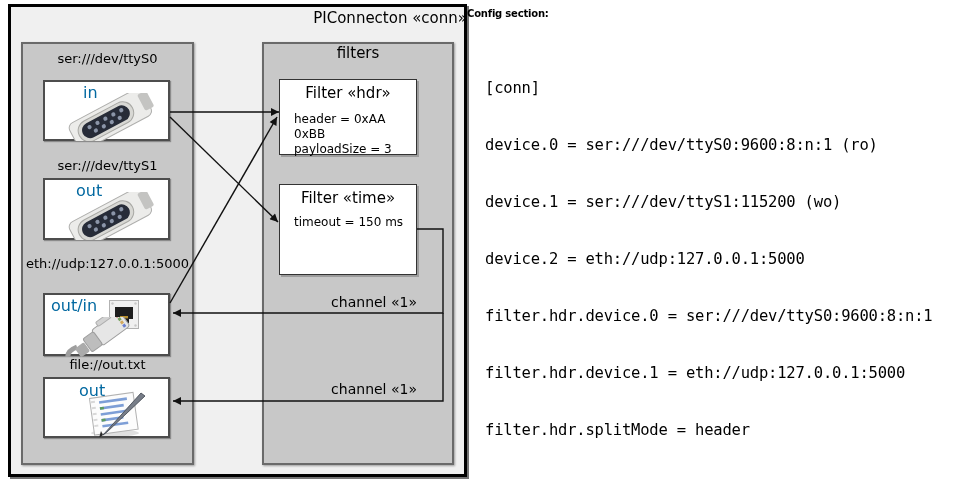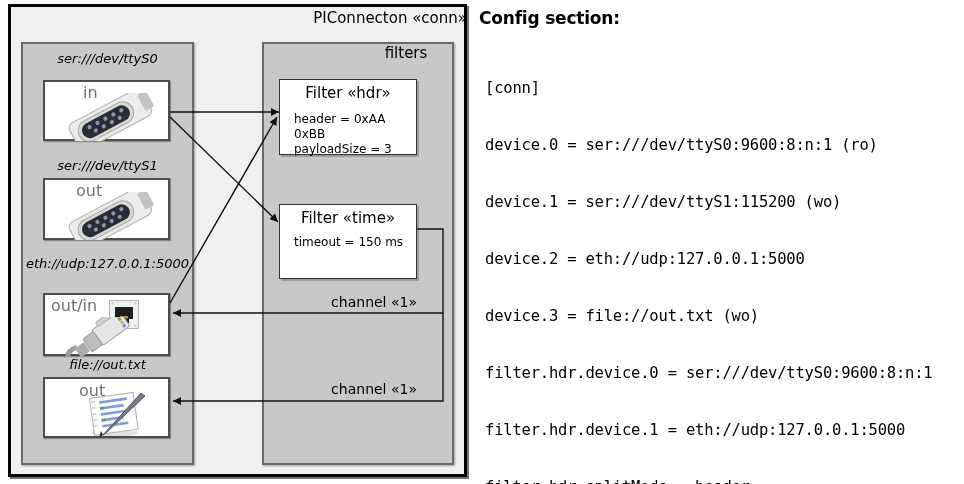--- a/index.html
+++ b/index.html
@@ -17,38 +17,38 @@
   .outer-title{
     left:8px;top:9px;width:459px;text-align:right;
     font-size:15px;line-height:18px;
   }
   .panel{
     box-sizing:border-box;background:#c8c8c8;border:2px solid #6a6a6a;
     box-shadow:1px 1px 2px rgba(0,0,0,0.35);
   }
   .devices-panel{left:21px;top:42px;width:173px;height:423px;}
   .filters-panel{left:262px;top:42px;width:192px;height:423px;}
-  .filters-title{left:262px;top:45px;width:192px;text-align:center;font-size:15px;line-height:17px;margin-left:48px;}
-  .dev-label{left:21px;width:173px;text-align:center;font-size:13px;line-height:15px;white-space:nowrap;font-style:italic;}
+  .filters-title{left:262px;top:45px;width:192px;text-align:center;font-size:15px;line-height:17px;}
+  .dev-label{left:21px;width:173px;text-align:center;font-size:13px;line-height:15px;white-space:nowrap;}
   .dev-box{
     left:43px;width:127px;box-sizing:border-box;background:#ffffff;
     border:2px solid #4d4d4d;box-shadow:1px 1px 1px rgba(0,0,0,0.3);
   }
-  .port-label{position:absolute;font-size:16px;line-height:18px;color:#737373;}
+  .port-label{position:absolute;font-size:16px;line-height:18px;color:#0369a1;}
   .filter-box{
     left:279px;width:138px;box-sizing:border-box;background:#ffffff;
     border:1.5px solid #333;box-shadow:2px 2px 0 rgba(120,120,120,0.55);
   }
   .filter-title{width:100%;text-align:center;font-size:15px;line-height:17px;margin-top:5px;}
   .filter-attrs{margin:10px 0 0 14px;font-size:12px;line-height:15px;}
   .channel-label{left:300px;width:117px;text-align:right;font-size:14px;line-height:16px;white-space:nowrap;}
   .overlay{left:0;top:0;pointer-events:none;}
   
   .config-heading{
-    left:479px;top:8px;font-size:17px;font-weight:bold;letter-spacing:-0.2px;
+    left:467px;top:8px;font-size:10px;font-weight:bold;letter-spacing:-0.2px;
   }
   .config-lines{
     left:485px;top:41px;font-family:"DejaVu Sans Mono",monospace;
     font-size:15.5px;line-height:19px;letter-spacing:-0.2px;white-space:pre;
   }
   .dev-icon{position:absolute;}
 </style>
 </head>
 <body>
 
@@ -167,21 +167,21 @@
   </svg>
 </div>
 
 <div class="abs filter-box" style="top:79px;height:76px">
   <div class="filter-title">Filter «hdr»</div>
   <div class="filter-attrs">
     <div>header = 0xAA 0xBB</div>
     <div>payloadSize = 3</div>
   </div>
 </div>
-<div class="abs filter-box" style="top:204px;height:75px">
+<div class="abs filter-box" style="top:184px;height:91px">
   <div class="filter-title">Filter «time»</div>
   <div class="filter-attrs" style="margin-top:8px">
     <div>timeout = 150 ms</div>
   </div>
 </div>
 
 <div class="abs channel-label" style="top:294px">channel «1»</div>
 <div class="abs channel-label" style="top:381px">channel «1»</div>
 
 <svg class="abs overlay" width="964" height="484" viewBox="0 0 964 484">
@@ -198,21 +198,20 @@
     <path d="M443,313 L443,401 L173,401" marker-end="url(#arr)"></path>
   </g>
 </svg>
 
 <div class="abs config-heading">Config section:</div>
 <div class="abs config-lines">
   <div>[conn]</div>
   <div>device.0 = ser:///dev/ttyS0:9600:8:n:1 (ro)</div>
   <div>device.1 = ser:///dev/ttyS1:115200 (wo)</div>
   <div>device.2 = eth://udp:127.0.0.1:5000</div>
-  <div>device.3 = file://out.txt (wo)</div>
   <div>filter.hdr.device.0 = ser:///dev/ttyS0:9600:8:n:1</div>
   <div>filter.hdr.device.1 = eth://udp:127.0.0.1:5000</div>
   <div>filter.hdr.splitMode = header</div>
   
   
   
   
   
   
   

